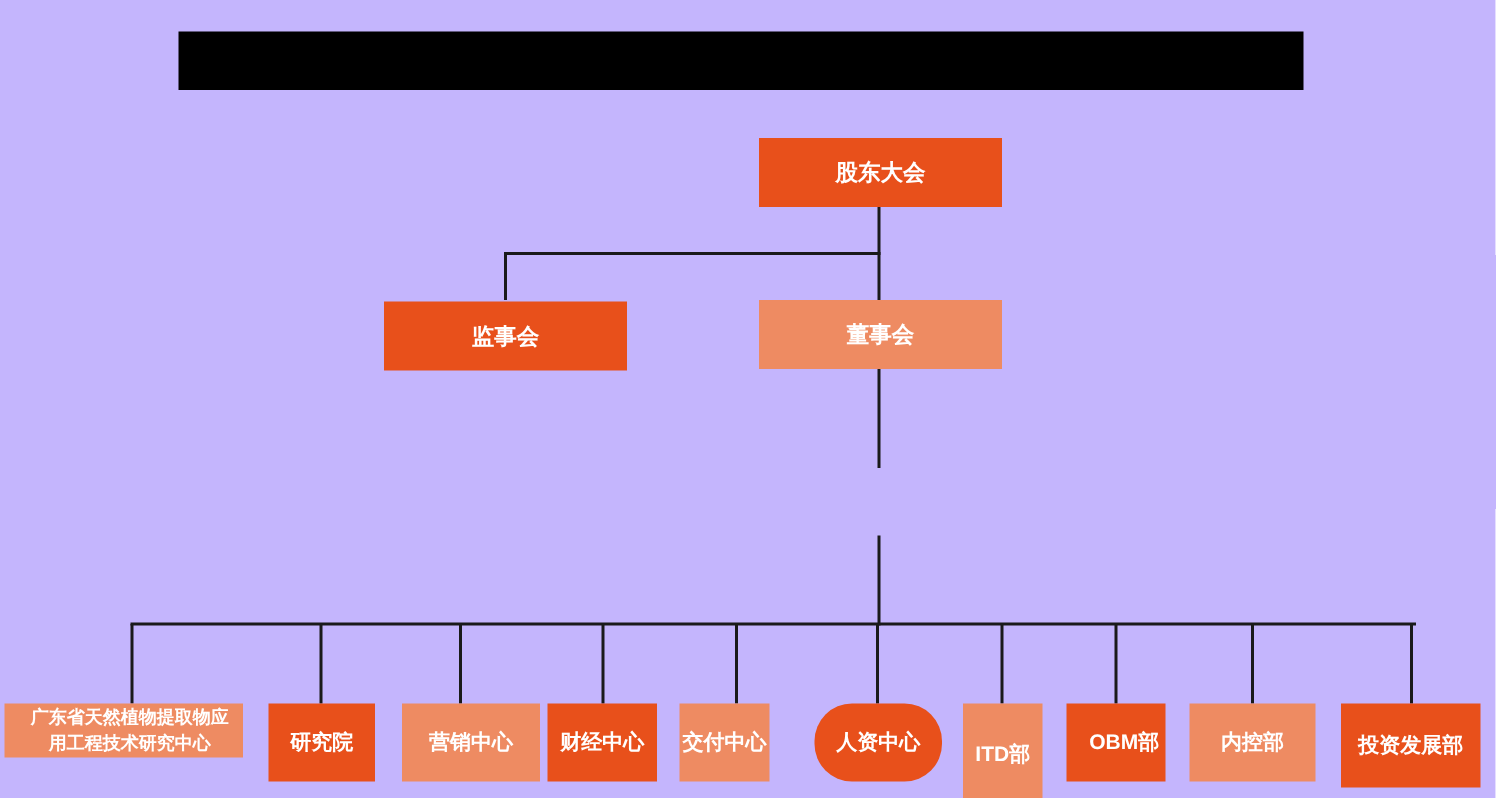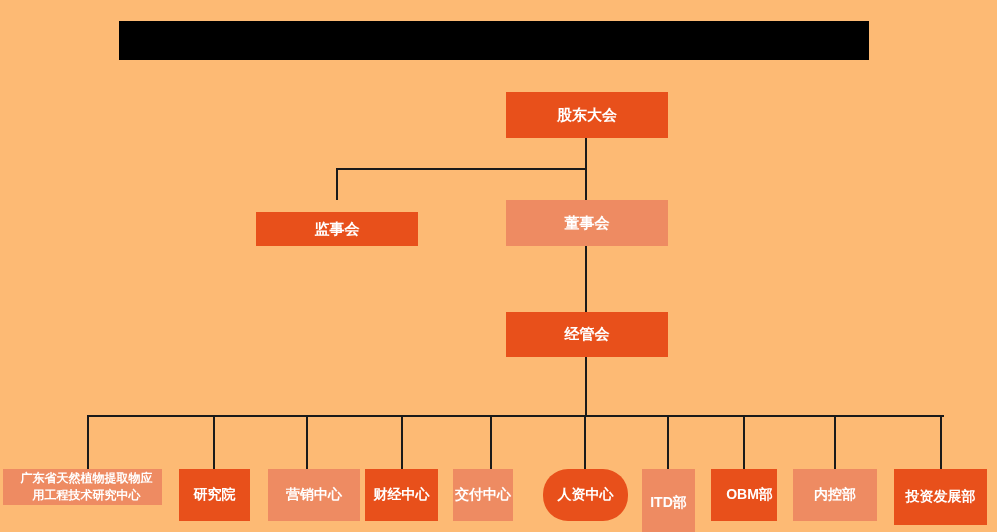--- a/index.html
+++ b/index.html
@@ -5,21 +5,21 @@
   html, body {
     margin: 0;
     padding: 0;
     background: #ffffff;
     font-family: "Liberation Sans", "DejaVu Sans", sans-serif;
   }
   .canvas {
     position: relative;
     width: 997px;
     height: 532px;
-    background: #fdba74;
+    background: #c4b5fd;
     overflow: hidden;
   }
   .redaction-bar {
     position: absolute;
     background: var(--redaction-bar, #000000);
   }
   .node {
     position: absolute;
     display: flex;
     align-items: center;
@@ -61,24 +61,23 @@
   <div class="vline" style="left:401px; top:416px; height:53px;"></div>
   <div class="vline" style="left:490px; top:416px; height:53px;"></div>
   <div class="vline" style="left:584px; top:416px; height:53px;"></div>
   <div class="vline" style="left:667px; top:416px; height:53px;"></div>
   <div class="vline" style="left:743px; top:416px; height:53px;"></div>
   <div class="vline" style="left:834px; top:416px; height:53px;"></div>
   <div class="vline" style="left:940px; top:416px; height:53px;"></div>
 
   <div class="node primary lvl" style="left:506px; top:92px; width:162px; height:46px;">股东大会</div>
 
-  <div class="node primary lvl" style="left:256px; top:212px; width:162px; height:34px;">监事会</div>
+  <div class="node primary lvl" style="left:256px; top:201px; width:162px; height:46px;">监事会</div>
   <div class="node secondary lvl" style="left:506px; top:200px; width:162px; height:46px;">董事会</div>
 
-  <div class="node primary lvl" style="left:506px; top:312px; width:162px; height:45px;">经管会</div>
 
   <div class="node secondary dept-small" style="left:3px; top:469px; width:159px; height:36px;padding-left:12px;">广东省天然植物提取物应用工程技术研究中心</div>
   <div class="node primary dept" style="left:179px; top:469px; width:71px; height:52px;">研究院</div>
   <div class="node secondary dept" style="left:268px; top:469px; width:92px; height:52px;">营销中心</div>
   <div class="node primary dept" style="left:365px; top:469px; width:73px; height:52px;">财经中心</div>
   <div class="node secondary dept" style="left:453px; top:469px; width:60px; height:52px;">交付中心</div>
   <div class="node primary dept" style="left:543px; top:469px; width:85px; height:52px;border-radius:25px;">人资中心</div>
   <div class="node secondary dept" style="left:642px; top:469px; width:53px; height:68px;">ITD部</div>
   <div class="node primary dept" style="left:711px; top:469px; width:66px; height:52px;padding-left:11px;">OBM部</div>
   <div class="node secondary dept" style="left:793px; top:469px; width:84px; height:52px;">内控部</div>

